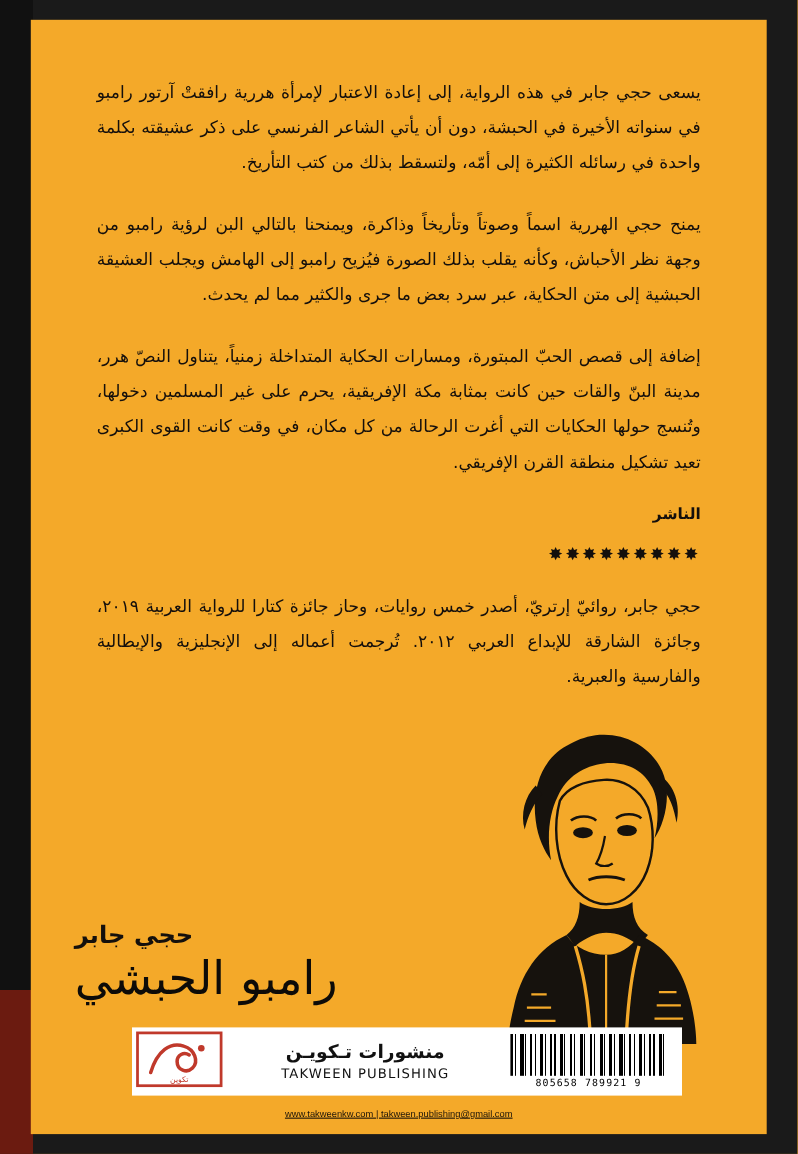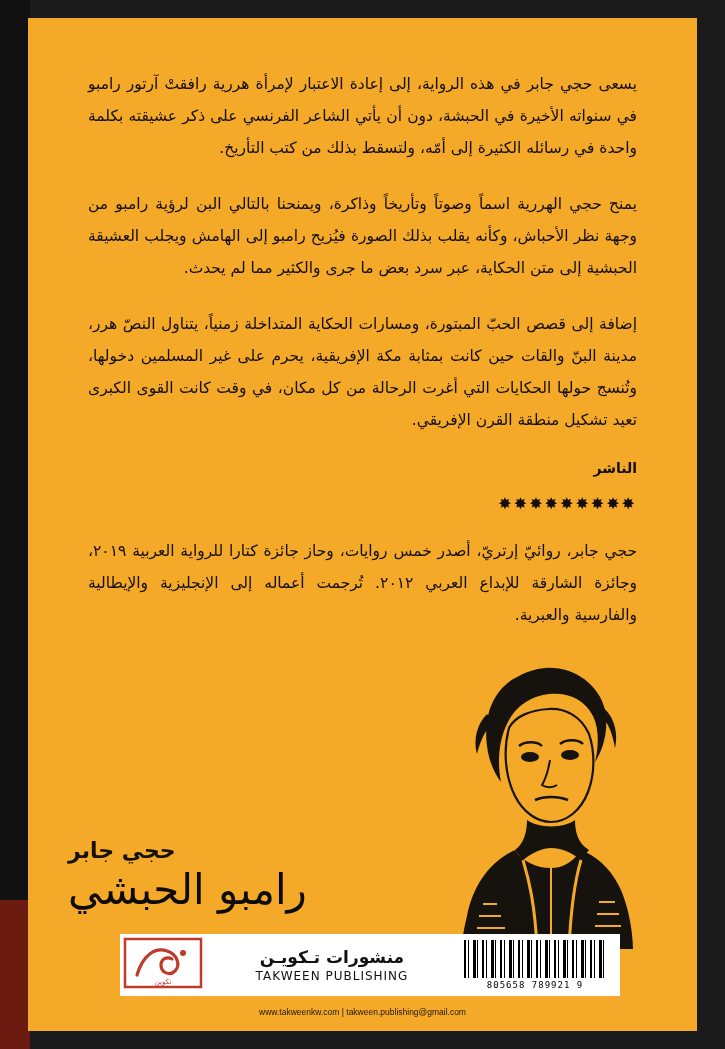--- a/index.html
+++ b/index.html
@@ -152,20 +152,21 @@
   }
   .contact{
     position:absolute;
     left:0;right:0;
     bottom:14px;
     text-align:center;
     font-size:8.5px;
     color:#1c1409;
     direction:ltr;
     font-family:"Liberation Sans", sans-serif;
+    text-decoration:underline;
   }
 </style>
 </head>
 <body>
 
 <div class="spine-top"></div>
 <div class="spine-block"></div>
 
 <div class="cover">
 

